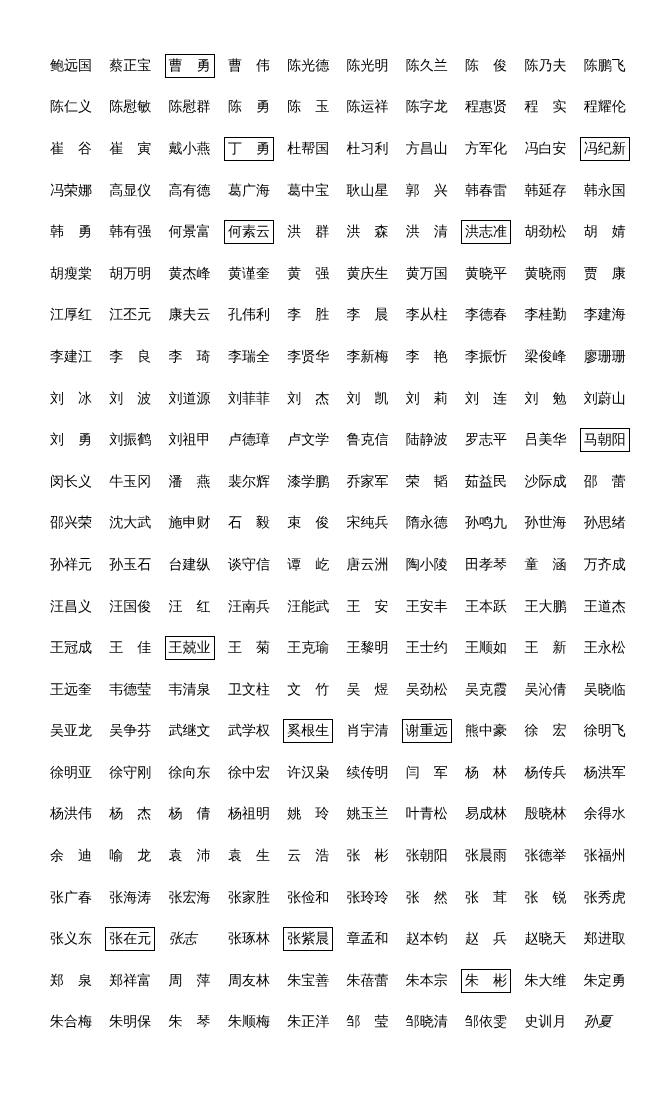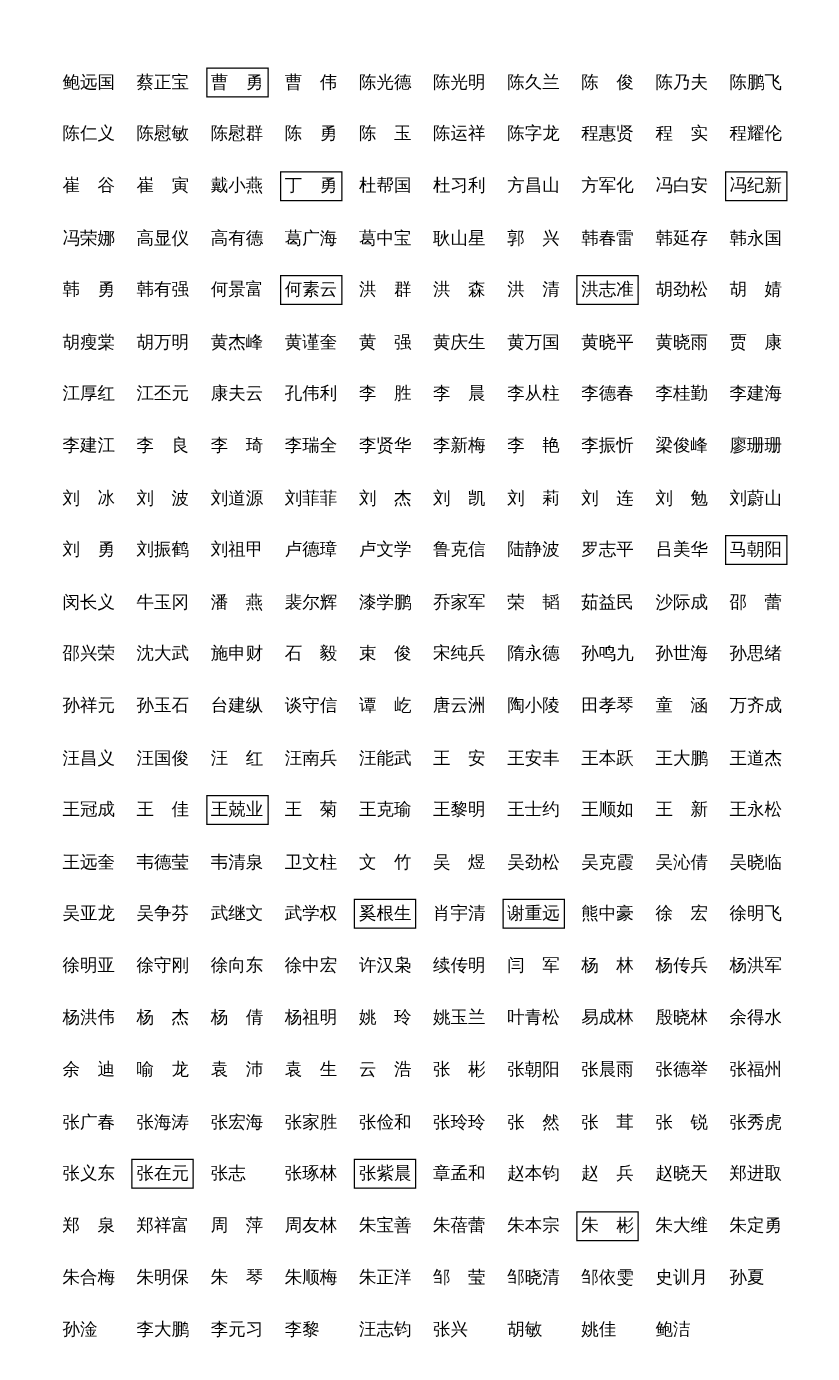--- a/index.html
+++ b/index.html
@@ -33,20 +33,21 @@
   .name {
     display: inline-flex;
     width: 42px;
     justify-content: space-between;
     white-space: nowrap;
   }
   
   .name-plain {
     display: inline-block;
     white-space: nowrap;
+    font-style: italic;
   }
   .boxed {
     border: 1px solid #000000;
     padding: 2px 3px;
     margin: -3px -4px;
   }
 </style>
 </head>
 <body>
 
@@ -1220,25 +1221,14 @@
             <span>依</span>
             <span>雯</span>
           </span></div>
         <div class="cell"><span class="name">
             <span>史</span>
             <span>训</span>
             <span>月</span>
           </span></div>
         <div class="cell"><span class="name-plain">孙夏</span></div>
       </div>
-      <div class="row">
-        <div class="cell"><span class="name-plain">孙淦</span></div>
-        <div class="cell"><span class="name-plain">李大鹏</span></div>
-        <div class="cell"><span class="name-plain">李元习</span></div>
-        <div class="cell"><span class="name-plain">李黎</span></div>
-        <div class="cell"><span class="name-plain">汪志钧</span></div>
-        <div class="cell"><span class="name-plain">张兴</span></div>
-        <div class="cell"><span class="name-plain">胡敏</span></div>
-        <div class="cell"><span class="name-plain">姚佳</span></div>
-        <div class="cell"><span class="name-plain">鲍洁</span></div>
-      </div>
     </div>
 </div>
 
 </body></html>

